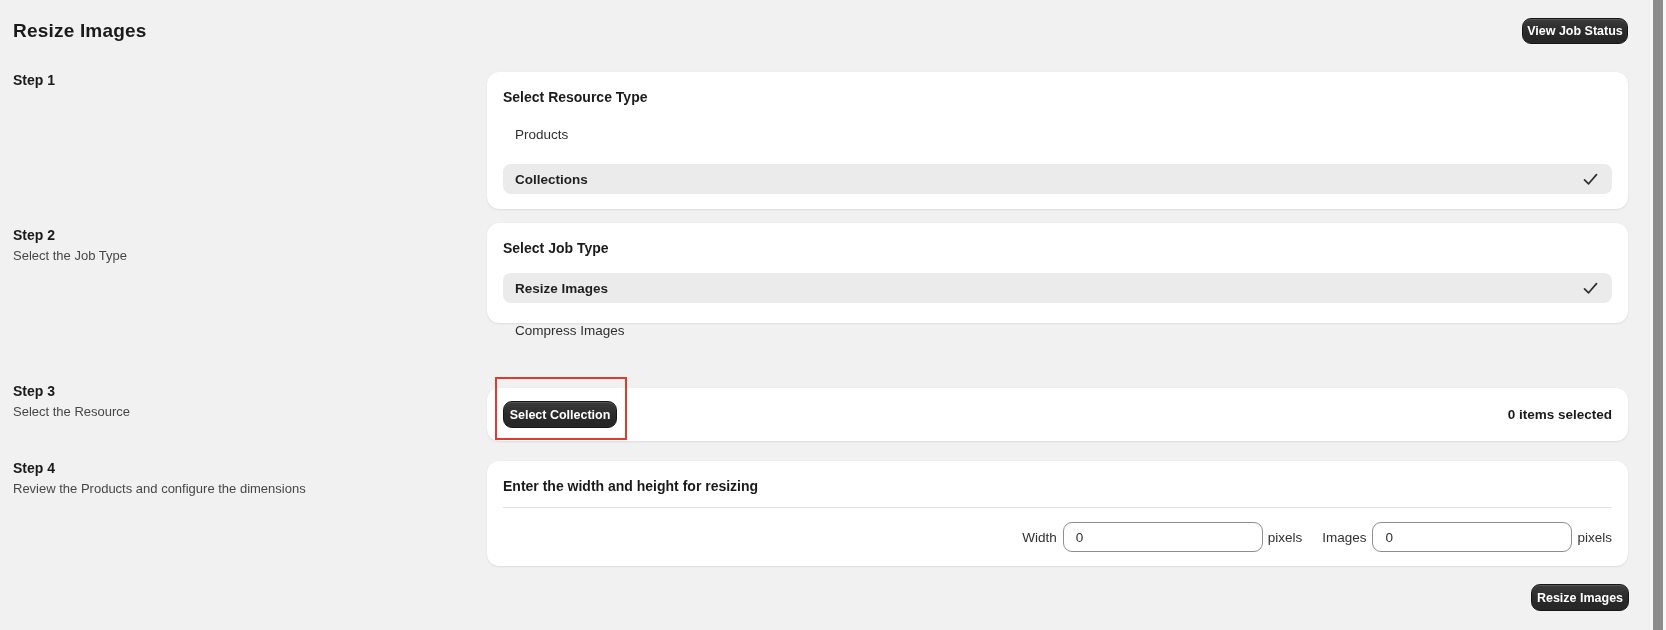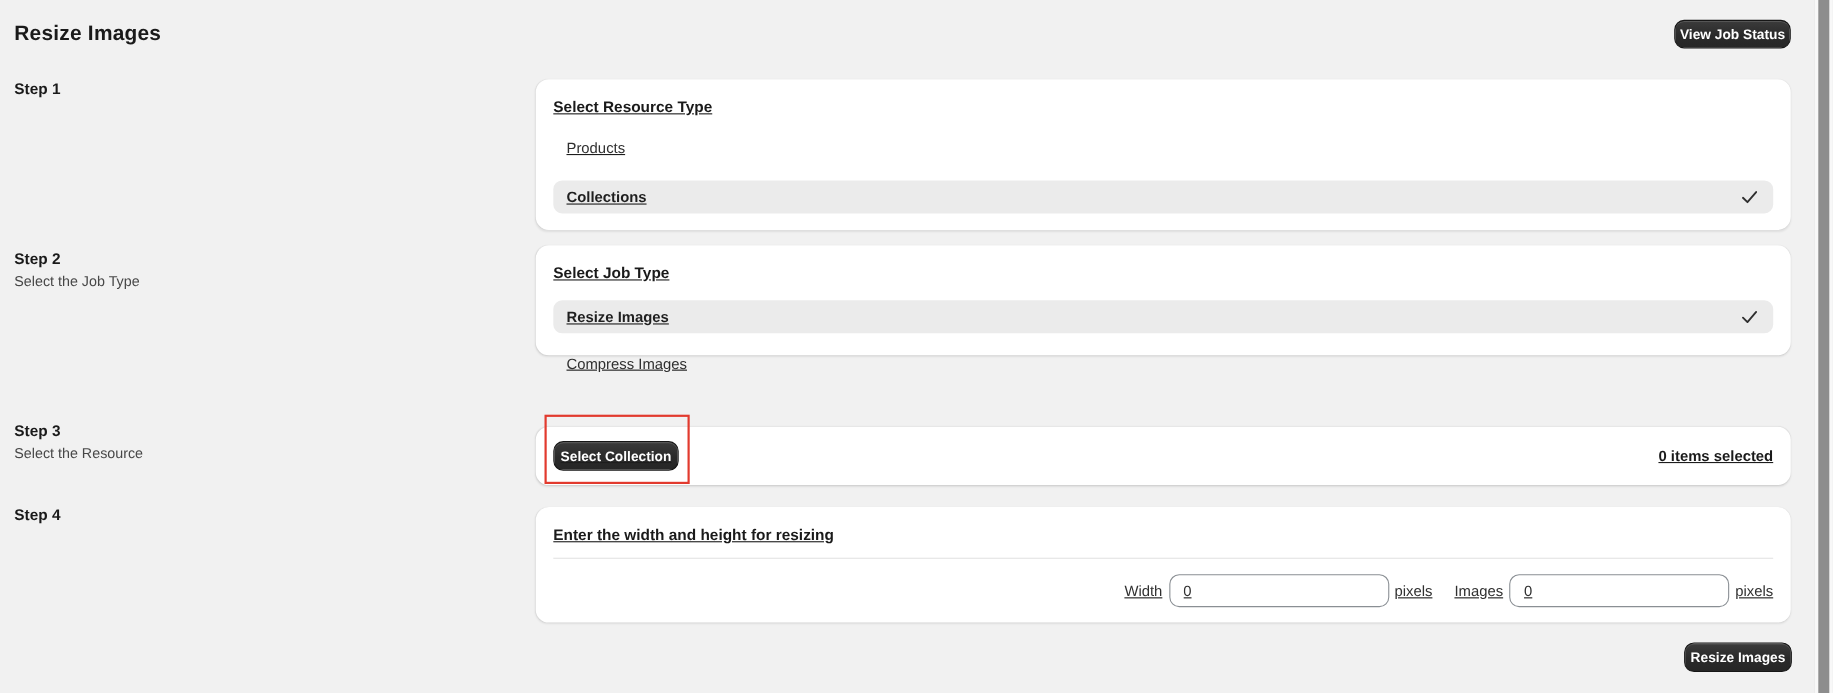--- a/index.html
+++ b/index.html
@@ -38,21 +38,20 @@
   .step-2 { top:227px; }
   .step-3 { top:383px; }
   .step-4 { top:460px; }
 
   
   .card {
     position:absolute; left:487px; width:1141px;
     background:#ffffff; border-radius:12px;
     box-shadow:0 1px 2px rgba(0,0,0,.08), 0 0 1px rgba(0,0,0,.06);
     padding:16px 16px;
-    text-decoration:underline;
   }
   .card-1 { top:72px;  height:137px; }
   .card-2 { top:223px; height:100px; }
   .card-3 { top:388px; height:53px; padding:0 16px; display:flex; align-items:center; justify-content:space-between; }
   .card-4 { top:461px; height:105px; }
 
   .card-title { font-size:14px; font-weight:bold; color:#1a1a1a; line-height:19px; }
 
   .option-row {
     margin-top:15px; height:30px; border-radius:8px;
@@ -113,20 +112,21 @@
   <div class="step step-2">
     <div class="step-title">Step 2</div>
     <div class="step-desc">Select the Job Type</div>
   </div>
   <div class="step step-3">
     <div class="step-title">Step 3</div>
     <div class="step-desc">Select the Resource</div>
   </div>
   <div class="step step-4">
     <div class="step-title">Step 4</div>
+    <div class="step-desc">Review the Products and configure the dimensions</div>
   </div>
 
   <div class="card card-1">
     <div class="card-title">Select Resource Type</div>
     <div class="option-row plain">
       <span>Products</span>
     </div>
     <div class="option-row selected">
       <span>Collections</span>
       <span class="check-icon">

